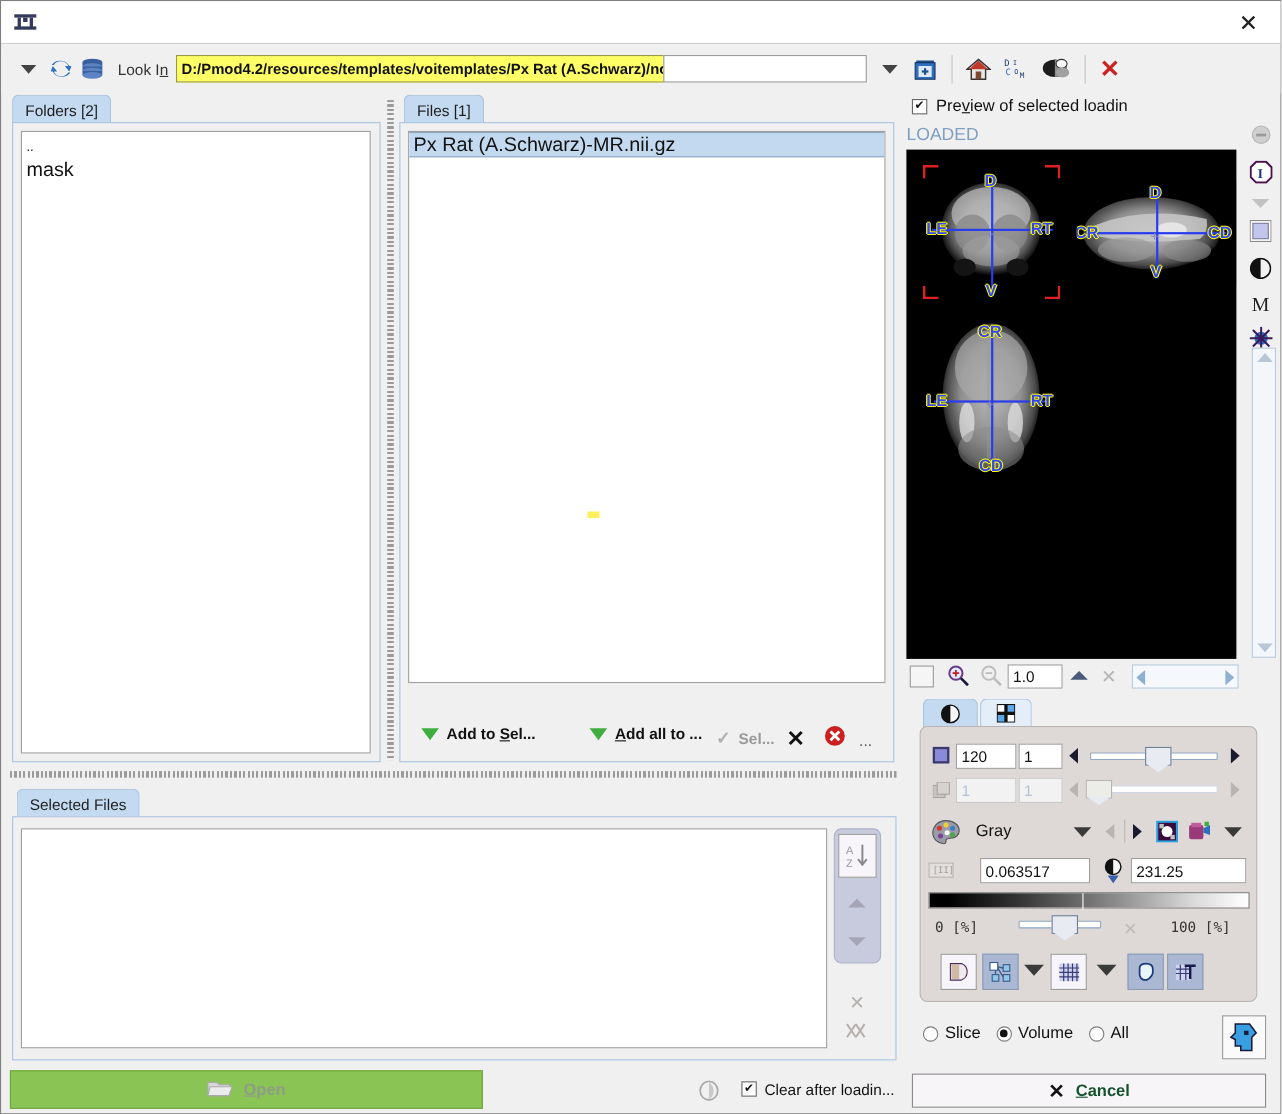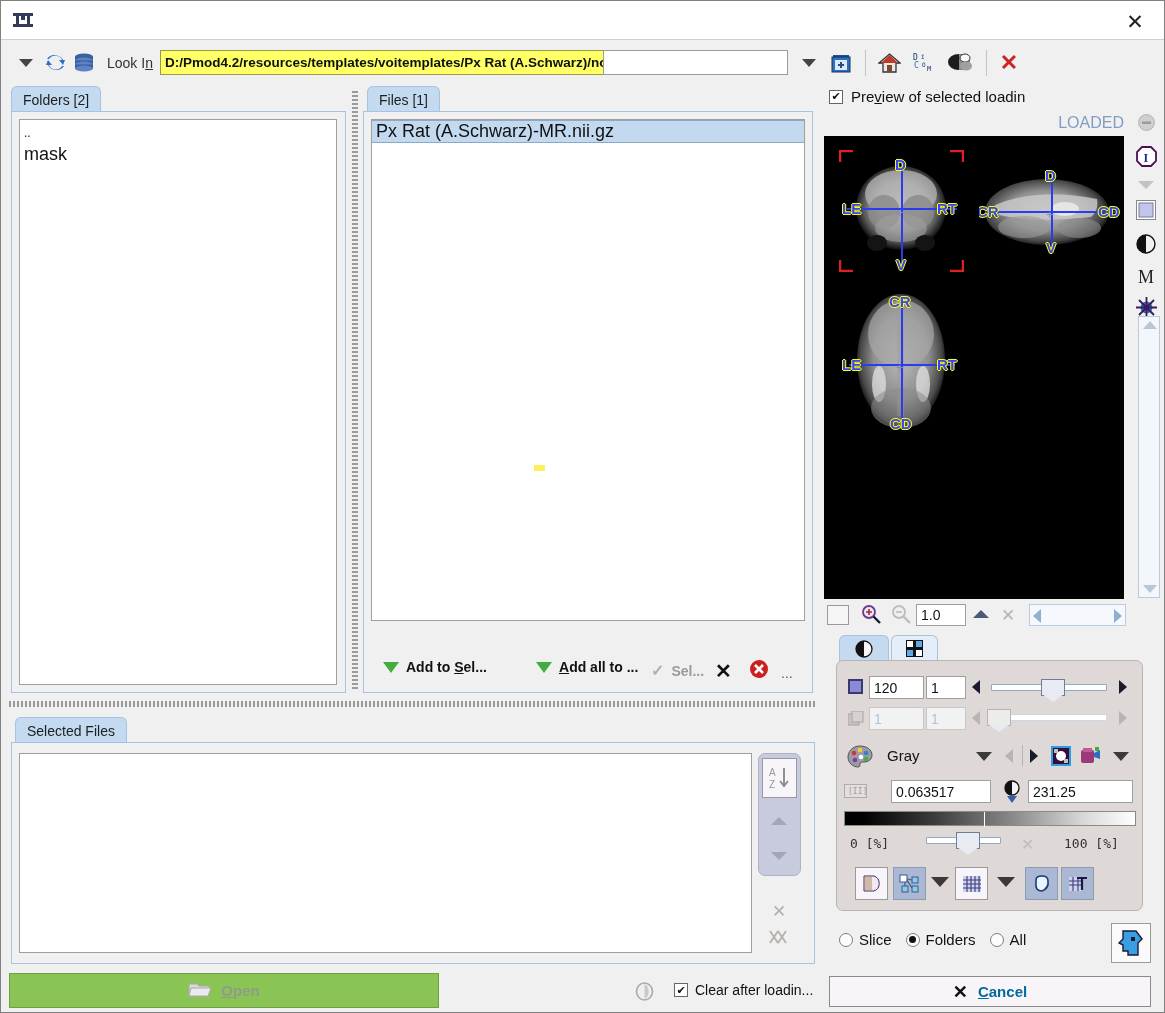--- a/index.html
+++ b/index.html
@@ -296,21 +296,21 @@
   </div>
   <div style="position:absolute;left:673px;top:981px;display:flex;align-items:center;gap:7px">
     <span class="chk">✔</span>
     <span style="font-size:14px;color:#111">Clear after loadin...</span>
   </div>
 
   <div style="position:absolute;left:828px;top:87px;display:flex;align-items:center;gap:8px">
     <span class="chk">✔</span>
     <span style="font-size:15px;color:#111"><span>Pre</span><u>v</u><span>iew of selected loadin</span></span>
   </div>
-  <div style="position:absolute;left:823px;top:113px;width:300px;text-align:right;font-size:16px;color:#7f9ec4">LOADED</div>
+  <div style="position:absolute;left:823px;top:113px;width:300px;text-align:left;font-size:16px;color:#7f9ec4">LOADED</div>
 
   <div class="imgarea" style="left:823px;top:135px;width:300px;height:463px">
 
     <div class="mrislice" style="left:15px;top:14px;width:125px;height:122px">
       <svg width="125" height="122" viewBox="0 0 125 122">
         <defs>
           <radialGradient id="brC" cx="50%" cy="48%" r="52%">
             <stop offset="0%" stop-color="#c9c9c9"></stop>
               <stop offset="55%" stop-color="#9e9e9e"></stop>
             <stop offset="80%" stop-color="#5a5a5a"></stop>
@@ -604,30 +604,30 @@
       <path d="M9 4 L19 4 M14 4 L14 16" stroke="#1a1a4a" stroke-width="2.2"></path>
     </svg>
   </div>
 
   <div style="position:absolute;left:838px;top:930px;display:flex;align-items:center;gap:6px">
     <span class="radio"></span>
     <span style="font-size:15px;color:#111;margin-right:8px">Slice</span>
     <span class="radio on">
         <i></i>
       </span>
-    <span style="font-size:15px;color:#111;margin-right:8px">Folders</span>
+    <span style="font-size:15px;color:#111;margin-right:8px">Volume</span>
     <span class="radio"></span>
     <span style="font-size:15px;color:#111">All</span>
   </div>
 
   <div class="iconbtn" style="position:absolute;left:1110px;top:922px;width:40px;height:40px;background:#fafafa">
     <svg width="26" height="28" viewBox="0 0 26 28">
       <path d="M18 2 L5 2 L5 10 L1 14 L5 16 L5 22 L10 22 L10 26 L20 26 L20 14 L24 10 L18 2 Z" fill="#3a9fe0" stroke="#1a1a3a" stroke-width="1.4"></path>
       <path d="M13 8 L17 8 L17 12 L13 12 Z" fill="#1a1a3a"></path>
     </svg>
   </div>
 
   <div class="bigbtn" style="left:828px;top:975px;width:322px;height:31px;background:#f7f5f8;border:1px solid #8a8a8a">
     <span style="font-size:18px;color:#111;font-weight:bold">✕</span>
-    <span style="color:#0369a1"><u>C</u>ancel</span>
+    <span style="color:#14532d"><u>C</u>ancel</span>
   </div>
 
 </div>
 
 </body></html>

